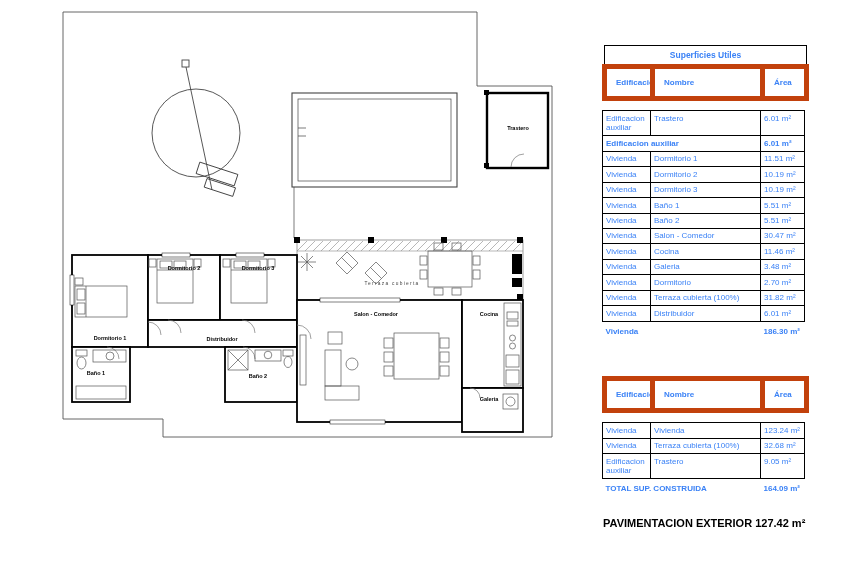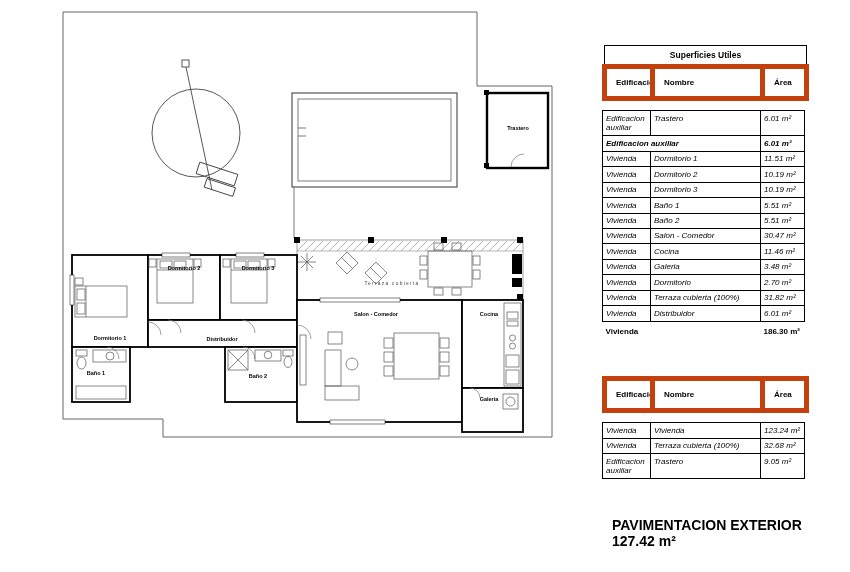--- a/index.html
+++ b/index.html
@@ -4,30 +4,30 @@
 <style>
   html,body{margin:0;padding:0;background:#fff;}
   .page{position:relative;width:850px;height:572px;background:#fff;overflow:hidden;
         font-family:"Liberation Sans",sans-serif;color:#000;}
   .plan-svg{position:absolute;left:0;top:0;}
   svg text{font-family:"Liberation Sans",sans-serif;}
   .right-panel{position:absolute;left:602px;top:0;width:210px;height:572px;}
   .tbl-block{position:absolute;left:0;width:202px;}
   #t1{top:45px;}
   #t2{top:376px;}
-  table.tbl{border-collapse:collapse;table-layout:fixed;width:202px;color:#000000;}
+  table.tbl{border-collapse:collapse;table-layout:fixed;width:202px;color:#3b82f6;}
   .tbl td{font-size:8px;line-height:1.18;overflow:hidden;}
   .tbl-title td{border:1px solid #000;text-align:center;font-weight:bold;font-size:8.5px;padding:4px 2px;}
   .tbl-head td{border:5px solid #c2410c;font-weight:bold;padding:9px;}
   .tbl-body{margin-top:9px;}
-  .row-data td,.row-subtotal td{border:1px solid #000;padding:2.5px 3px;vertical-align:top;font-style:italic;}
+  .row-data td,.row-subtotal td{border:1px solid #000;padding:2.5px 3px;vertical-align:top;}
   .row-subtotal td{font-weight:bold;}
   .row-total td{border:none;font-weight:bold;padding:5px 3px 0;}
   .c-area{}
-  .footer-note{position:absolute;left:10px;top:517px;font-size:14px;font-weight:bold;}
+  .footer-note{position:absolute;left:1px;top:517px;font-size:11px;font-weight:bold;}
 </style>
 </head>
 <body>
 
 <div class="page">
 
   <svg class="plan-svg" width="600" height="470" viewBox="0 0 600 470">
 
     <path d="M63,12 H477 V86 H552 V437 H163 V419 H63 Z" fill="none" stroke="#555" stroke-width="0.9"></path>
 
@@ -336,20 +336,24 @@
             <tr class="row-data">
               <td class="c-edif">Vivienda</td>
               <td class="c-nom">Terraza cubierta (100%)</td>
               <td class="c-area">32.68 m²</td>
             </tr>
             <tr class="row-data">
               <td class="c-edif">Edificacion auxiliar</td>
               <td class="c-nom">Trastero</td>
               <td class="c-area">9.05 m²</td>
             </tr>
+            <tr class="row-total">
+              <td colspan="2" class="c-label">TOTAL SUP. CONSTRUIDA</td>
+              <td class="c-area">164.09 m²</td>
+            </tr>
           </tbody>
       </table>
     </div>
 
     <div class="footer-note">PAVIMENTACION EXTERIOR 127.42 m²</div>
   </div>
 
 </div>
 
 </body></html>

